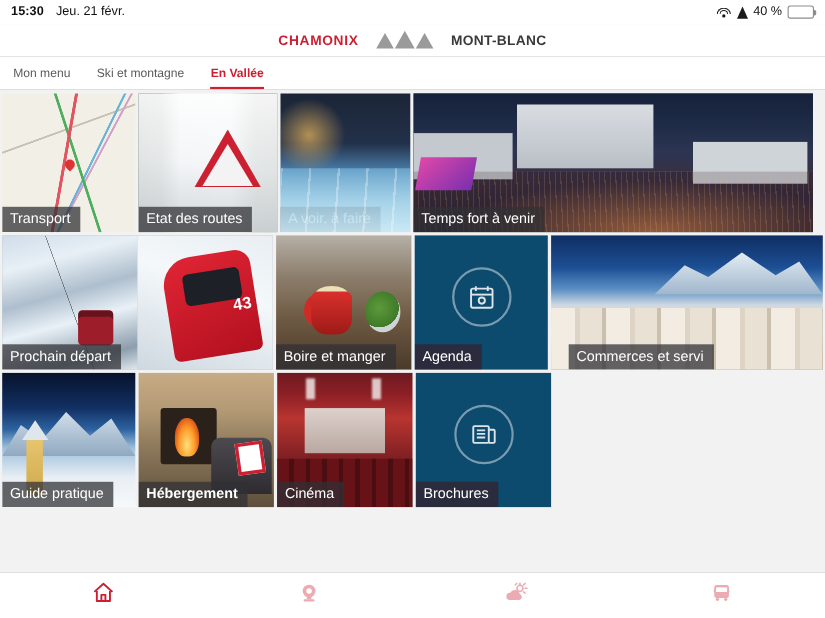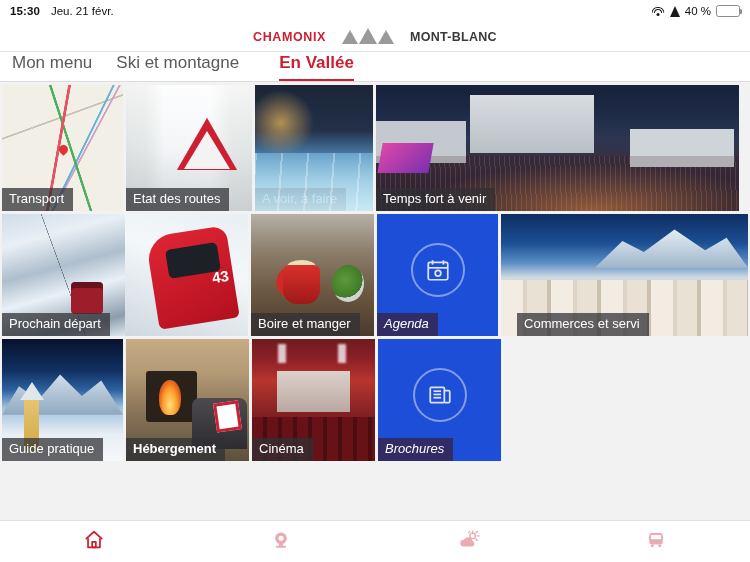--- a/index.html
+++ b/index.html
@@ -81,41 +81,41 @@
     border-left-width: 9px; border-right-width: 9px; border-bottom-width: 16px;
   }
 
   
   .tabbar {
     height: 30px; background: #ffffff;
     display: flex; align-items: flex-end; padding-left: 12px; gap: 24px;
     border-bottom: 1px solid #dcdcdc;
   }
   .tab {
-    font-size: 17px; color: #5a5a5a; padding-bottom: 6px;
+    font-size: 11px; color: #5a5a5a; padding-bottom: 6px;
     border-bottom: 2.5px solid transparent; cursor: pointer;
   }
-  .tab.active { color: #cc2032; font-weight: bold; border-bottom-color: #cc2032; margin-left: 16px; }
+  .tab.active { color: #cc2032; font-weight: bold; border-bottom-color: #cc2032; }
 
   
   .grid-wrap { padding: 3px 0 0 0; background: #f2f2f2; }
   .row { display: flex; gap: 3px; margin-bottom: 3px; padding: 0 2px; }
   .tile {
     position: relative; overflow: hidden; cursor: pointer;
     background: #bfc4c9;
   }
   .tile .label {
     position: absolute; left: 0; bottom: 0;
     background: rgba(48,48,52,.74);
     color: #fff; font-size: 13px;
     padding: 4px 9px 5px 7px;
     white-space: nowrap;
     line-height: 1.1;
   }
-  .tile.red { background: #1d4ed8; font-style: italic; }
+  .tile.red { background: #0c4a6e; }
   .tile.red .label { background: rgba(62,24,30,.62); }
 
   .icon-circle {
     position: absolute; left: 50%; top: 46%;
     transform: translate(-50%,-50%);
     width: 54px; height: 54px; border-radius: 50%;
     border: 2.5px solid rgba(255,255,255,.45);
     display: flex; align-items: center; justify-content: center;
   }
   .icon-circle svg { opacity: .85; }

